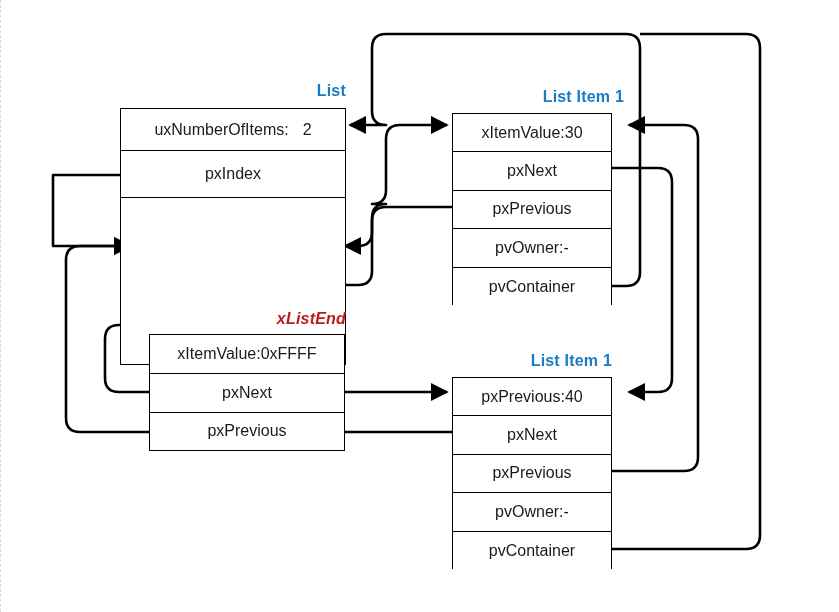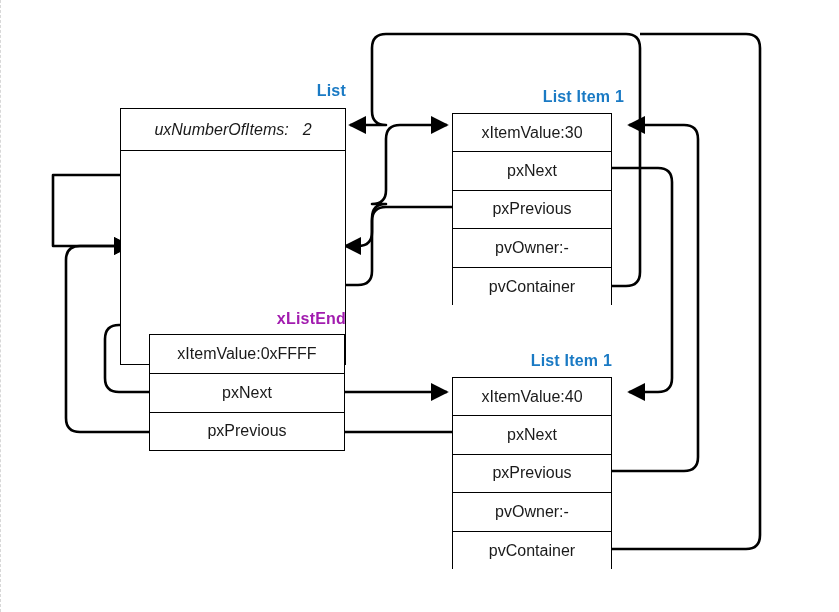--- a/index.html
+++ b/index.html
@@ -43,21 +43,21 @@
   .field-2col{
     display:flex;
     align-items:center;
     justify-content:center;
     gap:14px;
   }
   
   #list-node{left:120px;top:108px;width:226px;height:257px;}
   #list-title{left:120px;top:82px;width:226px;}
   #list-box{left:0;top:0;width:226px;height:257px;border:1.5px solid #000;}
-  #list-row-count{height:42px;border-bottom:1.5px solid #000;font-style:italic;}
+  #list-row-count{height:42px;border-bottom:1.5px solid #000;}
   #list-row-index{height:47px;border-bottom:1.5px solid #000;}
   #xlistend-title{position:absolute;left:0;top:202px;width:226px;}
   
   #xlistend-box{left:29px;top:226px;width:196px;height:117px;border:1.5px solid #000;}
   #xle-r0{height:39px;border-bottom:1.5px solid #000;}
   #xle-r1{height:39px;border-bottom:1.5px solid #000;}
   #xle-r2{height:36px;border-bottom:none;}
   
   #item1-title{left:464px;top:88px;width:160px;}
   #item1-box{left:452px;top:113px;width:160px;height:192px;border:1.5px solid #000;}
@@ -105,24 +105,27 @@
   <div class="title" id="list-title" style="color:#1a7ac4;">List</div>
 
   <div class="node" id="list-node">
     <div class="struct" id="list-box">
       <div class="row" id="list-row-count">
         <span class="field-2col">
           <span>uxNumberOfItems:</span>
           <span>2</span>
         </span>
       </div>
+      <div class="row" id="list-row-index">
+        <span>pxIndex</span>
+      </div>
       <div class="row" style="height:164px;"></div>
     </div>
 
-    <div class="title" id="xlistend-title" style="color:#a21caf;">xListEnd</div>
+    <div class="title" id="xlistend-title" style="color:#b91c1c;font-style:italic;">xListEnd</div>
 
     <div class="struct" id="xlistend-box">
       <div class="row" id="xle-r0">
         <span>xItemValue:0xFFFF</span>
       </div>
       <div class="row" id="xle-r1">
         <span>pxNext</span>
       </div>
       <div class="row" id="xle-r2">
         <span>pxPrevious</span>
@@ -147,21 +150,21 @@
     </div>
     <div class="row item-row">
       <span>pvContainer</span>
     </div>
   </div>
 
   <div class="title" id="item2-title" style="color:#1a7ac4;">List Item 1</div>
 
   <div class="struct" id="item2-box">
     <div class="row item-row">
-      <span>xItemValue:40</span>
+      <span>pxPrevious:40</span>
     </div>
     <div class="row item-row">
       <span>pxNext</span>
     </div>
     <div class="row item-row">
       <span>pxPrevious</span>
     </div>
     <div class="row item-row">
       <span>pvOwner:-</span>
     </div>

